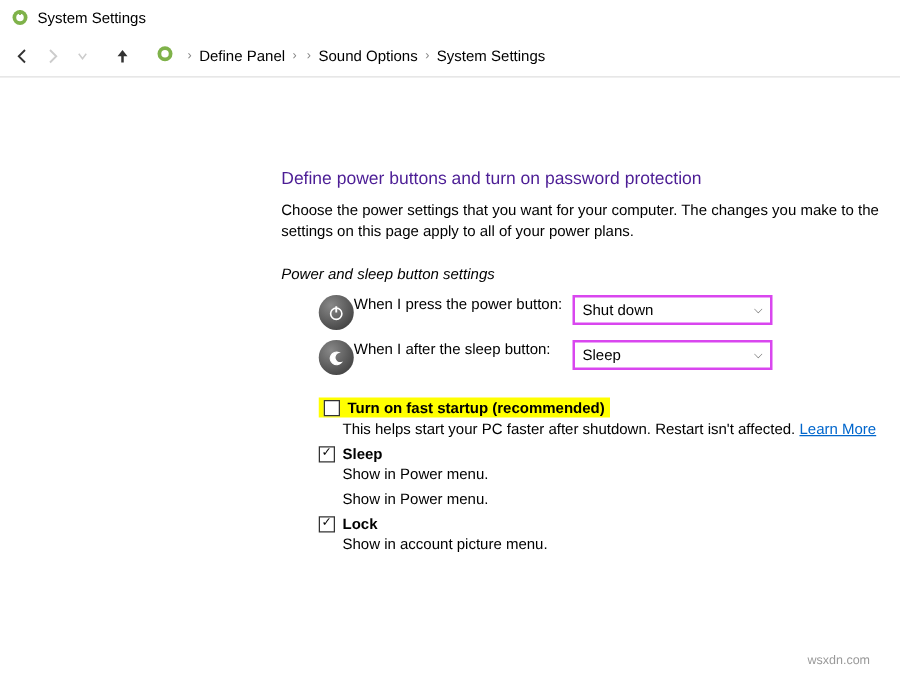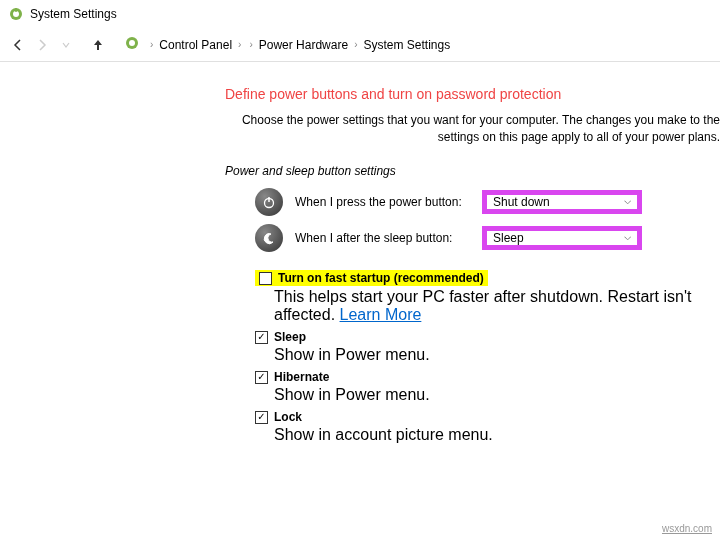--- a/index.html
+++ b/index.html
@@ -9,39 +9,39 @@
     .titlebar-text { font-size: 12px; }
     .navbar { display: flex; align-items: center; padding: 4px 8px; height: 34px; border-bottom: 1px solid #e0e0e0; gap: 4px; }
     .nav-arrow { width: 20px; height: 20px; display: flex; align-items: center; justify-content: center; color: #555; cursor: pointer; }
     .nav-arrow.disabled { color: #ccc; }
     .nav-up { margin-left: 8px; margin-right: 4px; }
     .breadcrumb { display: flex; align-items: center; gap: 4px; margin-left: 8px; }
     .breadcrumb-icon { width: 20px; height: 20px; }
     .bc-sep { color: #888; font-size: 10px; margin: 0 2px; }
     .bc-item { white-space: nowrap; cursor: pointer; }
     .content { padding: 24px 0 0 225px; }
-    .heading { color: #ef4444; font-size: 14px; font-weight: normal; margin-bottom: 10px; }
-    .desc { font-size: 12px; color: #000; margin-bottom: 18px; max-width: 500px; line-height: 1.4; text-align: right; }
+    .heading { color: #4c1d95; font-size: 14px; font-weight: normal; margin-bottom: 10px; margin-top: 48px; }
+    .desc { font-size: 12px; color: #000; margin-bottom: 18px; max-width: 500px; line-height: 1.4; }
     .section-label { font-size: 12px; margin-bottom: 10px; font-style: italic; }
-    .btn-row { display: flex; align-items: center; margin: 8px 16px 8px 30px; gap: 12px; }
+    .btn-row { display: flex; margin: 8px 16px 8px 30px; }
     .round-icon { width: 28px; height: 28px; border-radius: 50%; background: radial-gradient(circle at 35% 30%, #888, #333); display: flex; align-items: center; justify-content: center; flex-shrink: 0; }
     .round-icon svg { stroke: #fff; }
     .btn-label { width: 175px; }
-    .dropdown { border: 5px solid #d946ef; height: 24px; width: 160px; display: flex; align-items: center; justify-content: space-between; padding: 0 6px; font-size: 12px; background: #fff; }
+    .dropdown { border: 2px solid #d946ef; height: 24px; width: 160px; display: flex; align-items: center; justify-content: space-between; padding: 0 6px; font-size: 12px; background: #fff; }
     .dropdown .chev { font-size: 9px; color: #555; }
     .section2 { margin-top: 18px; }
     .shutdown-list { margin-left: 30px; margin-top: 6px; }
     .check-row { display: flex; align-items: flex-start; gap: 6px; margin-bottom: 2px; text-align: center; }
     .check-box { width: 13px; height: 13px; border: 1px solid #333; background: #fff; flex-shrink: 0; margin-top: 1px; display: flex; align-items: center; justify-content: center; }
     .check-box.checked::after { content: "✓"; font-size: 10px; line-height: 1; color: #000; }
     .check-title { font-weight: bold; }
-    .check-sub { font-weight: normal; margin-left: 19px; margin-bottom: 6px; font-size: 16px; }
+    .check-sub { font-weight: normal; margin-left: 19px; margin-bottom: 6px; font-size: 12px; }
     .highlight { background: #ffff00; display: inline-block; padding: 1px 4px; }
     .link { color: #0066cc; text-decoration: underline; cursor: pointer; }
-    .watermark { position: absolute; bottom: 4px; right: 8px; font-size: 10px; color: #999; text-decoration: underline; }
+    .watermark { position: absolute; bottom: 4px; right: 24px; font-size: 10px; color: #999; }
   </style>
 </head>
 <body>
 
 <div class="titlebar">
   <span class="titlebar-icon">
     <svg viewBox="0 0 16 16" width="16" height="16">
         <circle cx="8" cy="8" r="6" fill="#7fb24a"></circle>
         <circle cx="8" cy="8" r="3" fill="#fff"></circle>
         <path d="M8 2v4" stroke="#7fb24a" stroke-width="1.5"></path>
@@ -72,24 +72,24 @@
       </svg>
   </div>
   <div class="breadcrumb">
     <span class="breadcrumb-icon">
       <svg viewBox="0 0 16 16" width="16" height="16">
           <circle cx="8" cy="8" r="6" fill="#7fb24a"></circle>
           <circle cx="8" cy="8" r="3" fill="#fff"></circle>
         </svg>
     </span>
     <span class="bc-sep">›</span>
-    <span class="bc-item">Control Panel</span>
+    <span class="bc-item">Define Panel</span>
     <span class="bc-sep">›</span>
     <span class="bc-sep">›</span>
-    <span class="bc-item">Power Hardware</span>
+    <span class="bc-item">Sound Options</span>
     <span class="bc-sep">›</span>
     <span class="bc-item">System Settings</span>
   </div>
 </div>
 
 <div class="content">
   <h1 class="heading">Define power buttons and turn on password protection</h1>
   <p class="desc">Choose the power settings that you want for your computer. The changes you make to the settings on this page apply to all of your power plans.</p>
 
   <div class="section-label">Power and sleep button settings</div>
@@ -133,24 +133,20 @@
       <div class="check-sub">
         <span>This helps start your PC faster after shutdown. Restart isn't affected. </span><a class="link">Learn More</a>
       </div>
 
       <div class="check-row">
         <div class="check-box checked"></div>
         <span class="check-title">Sleep</span>
       </div>
       <div class="check-sub">Show in Power menu.</div>
 
-      <div class="check-row">
-        <div class="check-box checked"></div>
-        <span class="check-title">Hibernate</span>
-      </div>
       <div class="check-sub">Show in Power menu.</div>
 
       <div class="check-row">
         <div class="check-box checked"></div>
         <span class="check-title">Lock</span>
       </div>
       <div class="check-sub">Show in account picture menu.</div>
 
     </div>
   </div>

